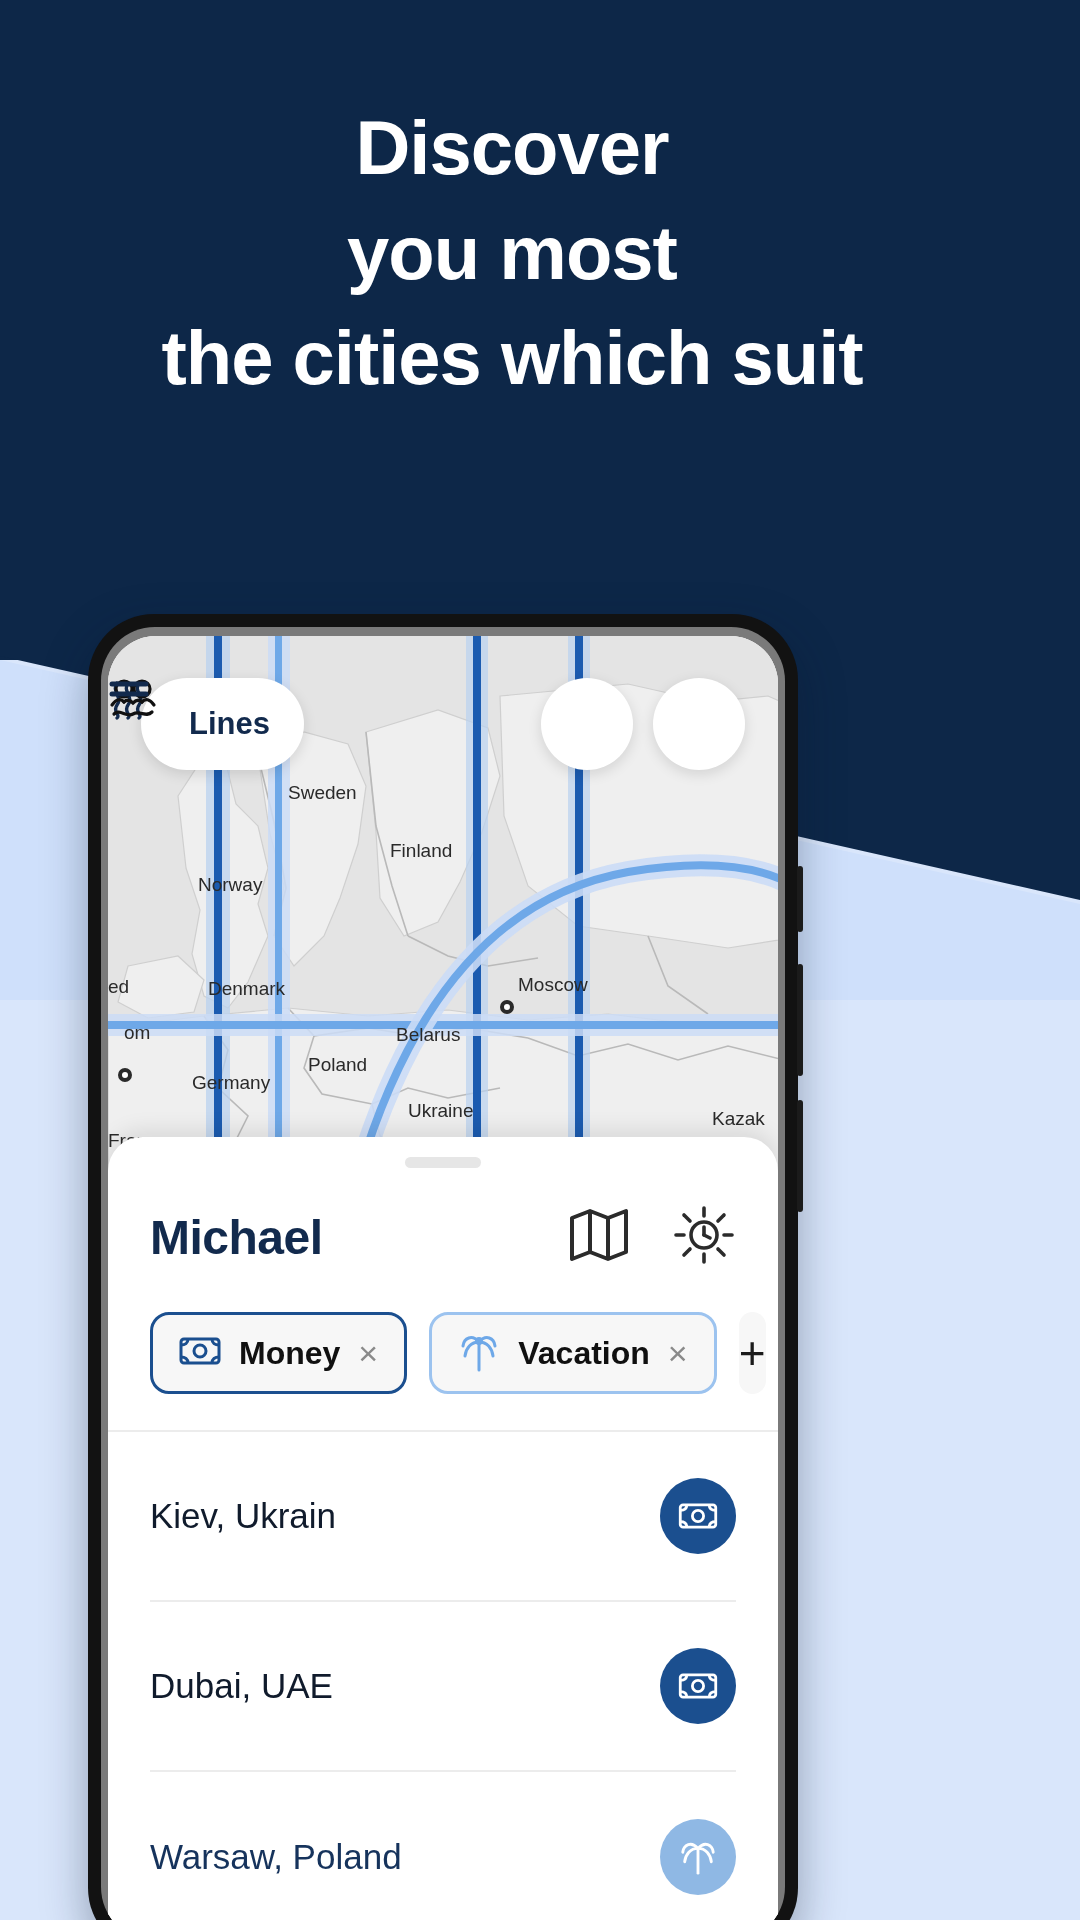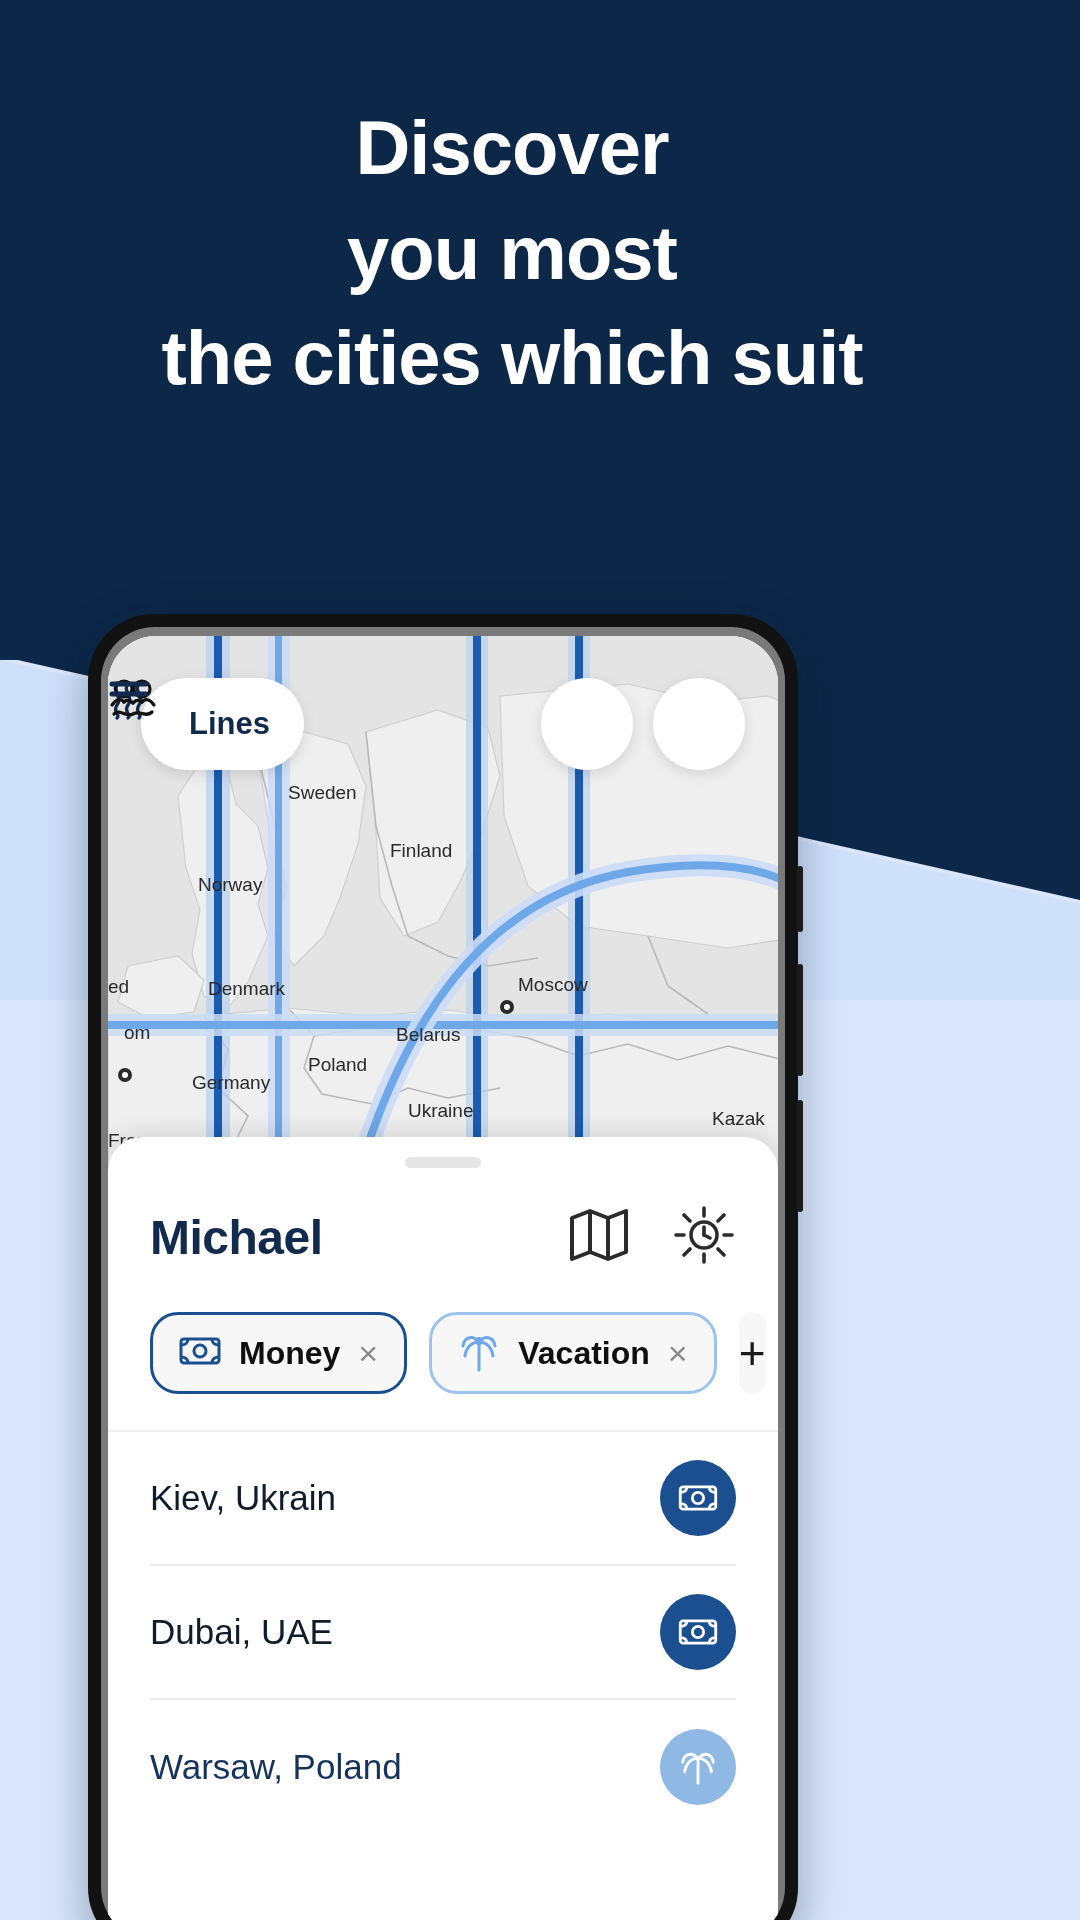--- a/index.html
+++ b/index.html
@@ -140,40 +140,40 @@
   .sheet-head-icons { display: flex; align-items: center; gap: 42px; }
 
   .chips {
     display: flex; align-items: center; gap: 22px;
     padding: 42px 42px 36px 42px;
     border-bottom: 2px solid #ececec;
   }
   .chip {
     display: flex; align-items: center; gap: 18px;
     height: 82px; padding: 0 26px;
-    border-radius: 28px; background: #f7f7f7;
+    border-radius: 19px; background: #f7f7f7;
     border: 3px solid #1b4f8f;
   }
   .chip.secondary { border-color: #9cc3ef; }
   .chip .chip-label {
     font-size: 32px; font-weight: 600; color: #101010;
     white-space: nowrap;
   }
   .chip .chip-x { font-size: 34px; color: #8a8a8a; line-height: 1; font-weight: 300; }
   .chip-add {
     width: 82px; height: 82px; border-radius: 16px;
     background: #f7f7f7;
     display: flex; align-items: center; justify-content: center;
     font-size: 46px; color: #1b1b1b; font-weight: 300;
   }
 
   .city-list { padding: 0 42px; }
   .city-row {
     display: flex; align-items: center; justify-content: space-between;
-    height: 134px;
+    height: 170px;
     border-bottom: 2px solid #ececec;
   }
   .city-row:last-child { border-bottom: none; }
   .city-name { font-size: 35px; color: #101b2c; }
   .city-name.muted { color: #16335c; }
   .badge {
     width: 76px; height: 76px; border-radius: 50%;
     display: flex; align-items: center; justify-content: center;
     background: #1b4f8f;
   }

